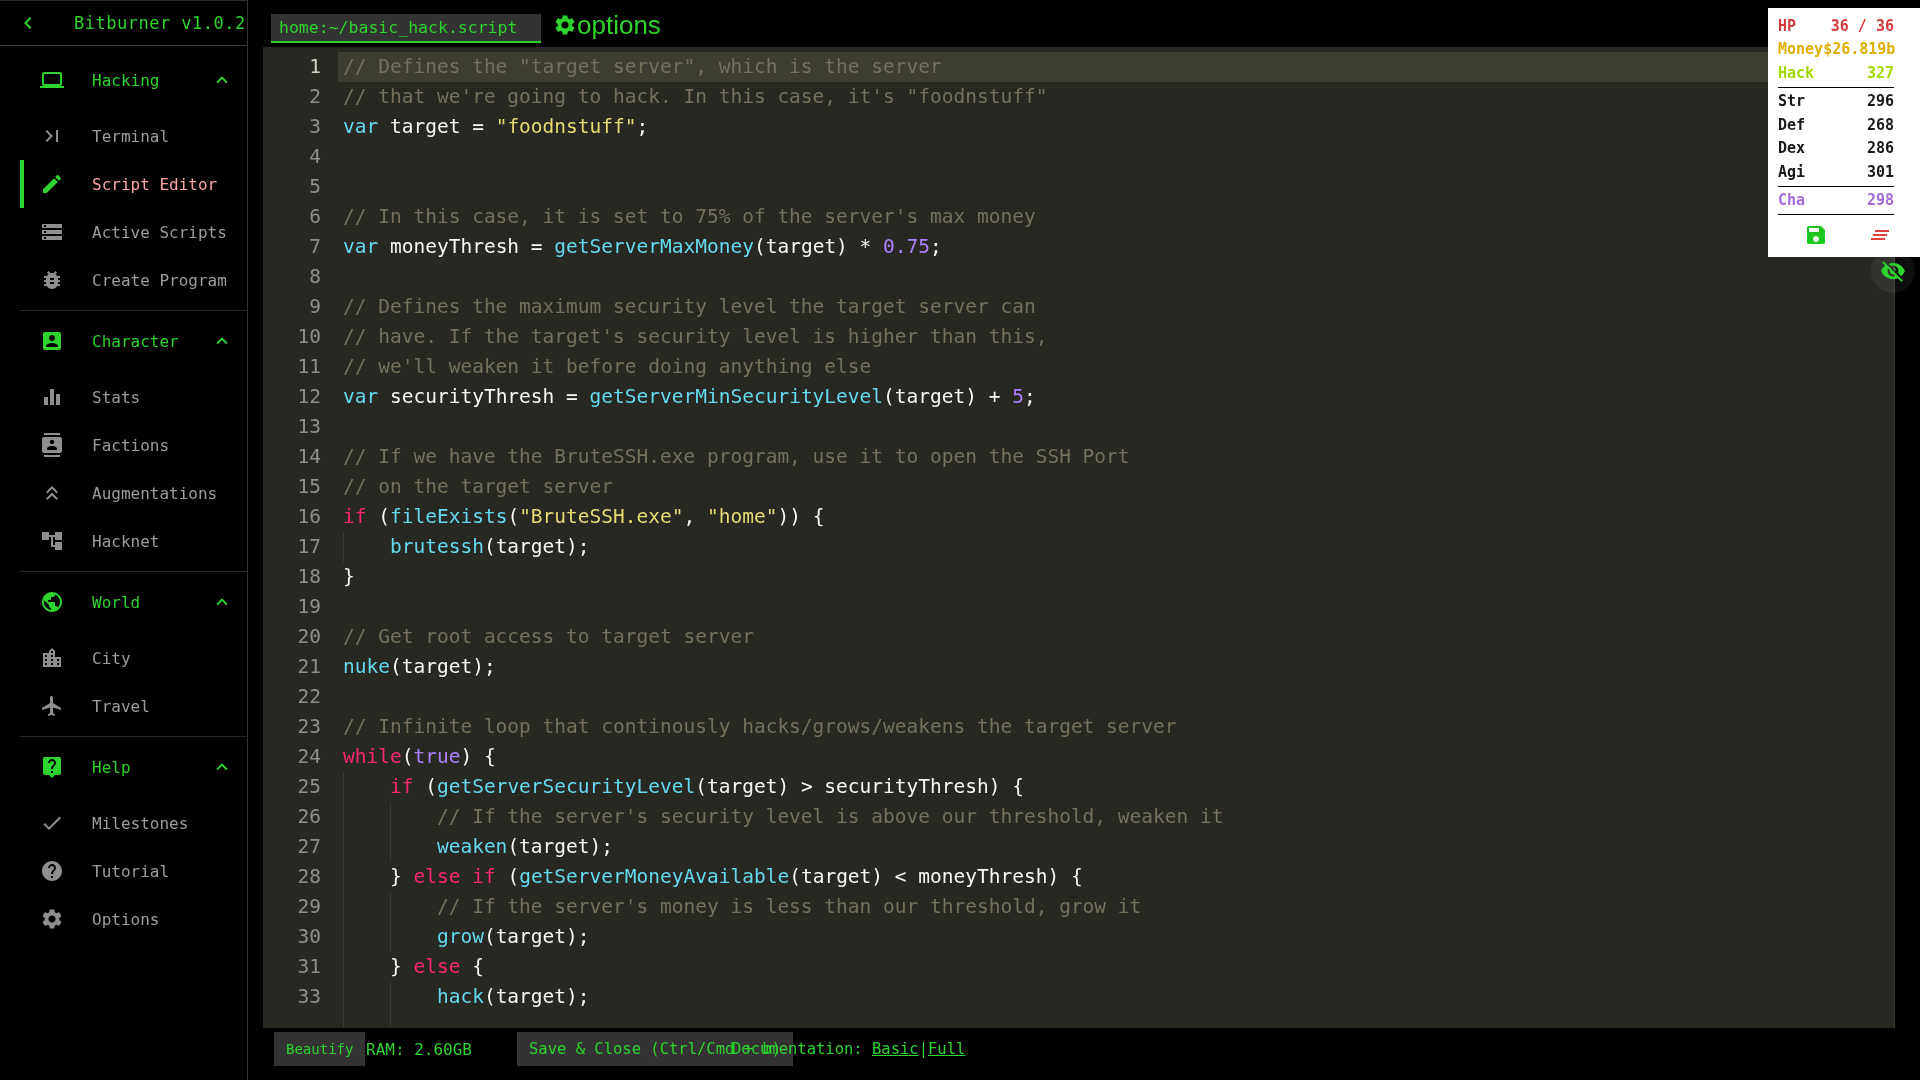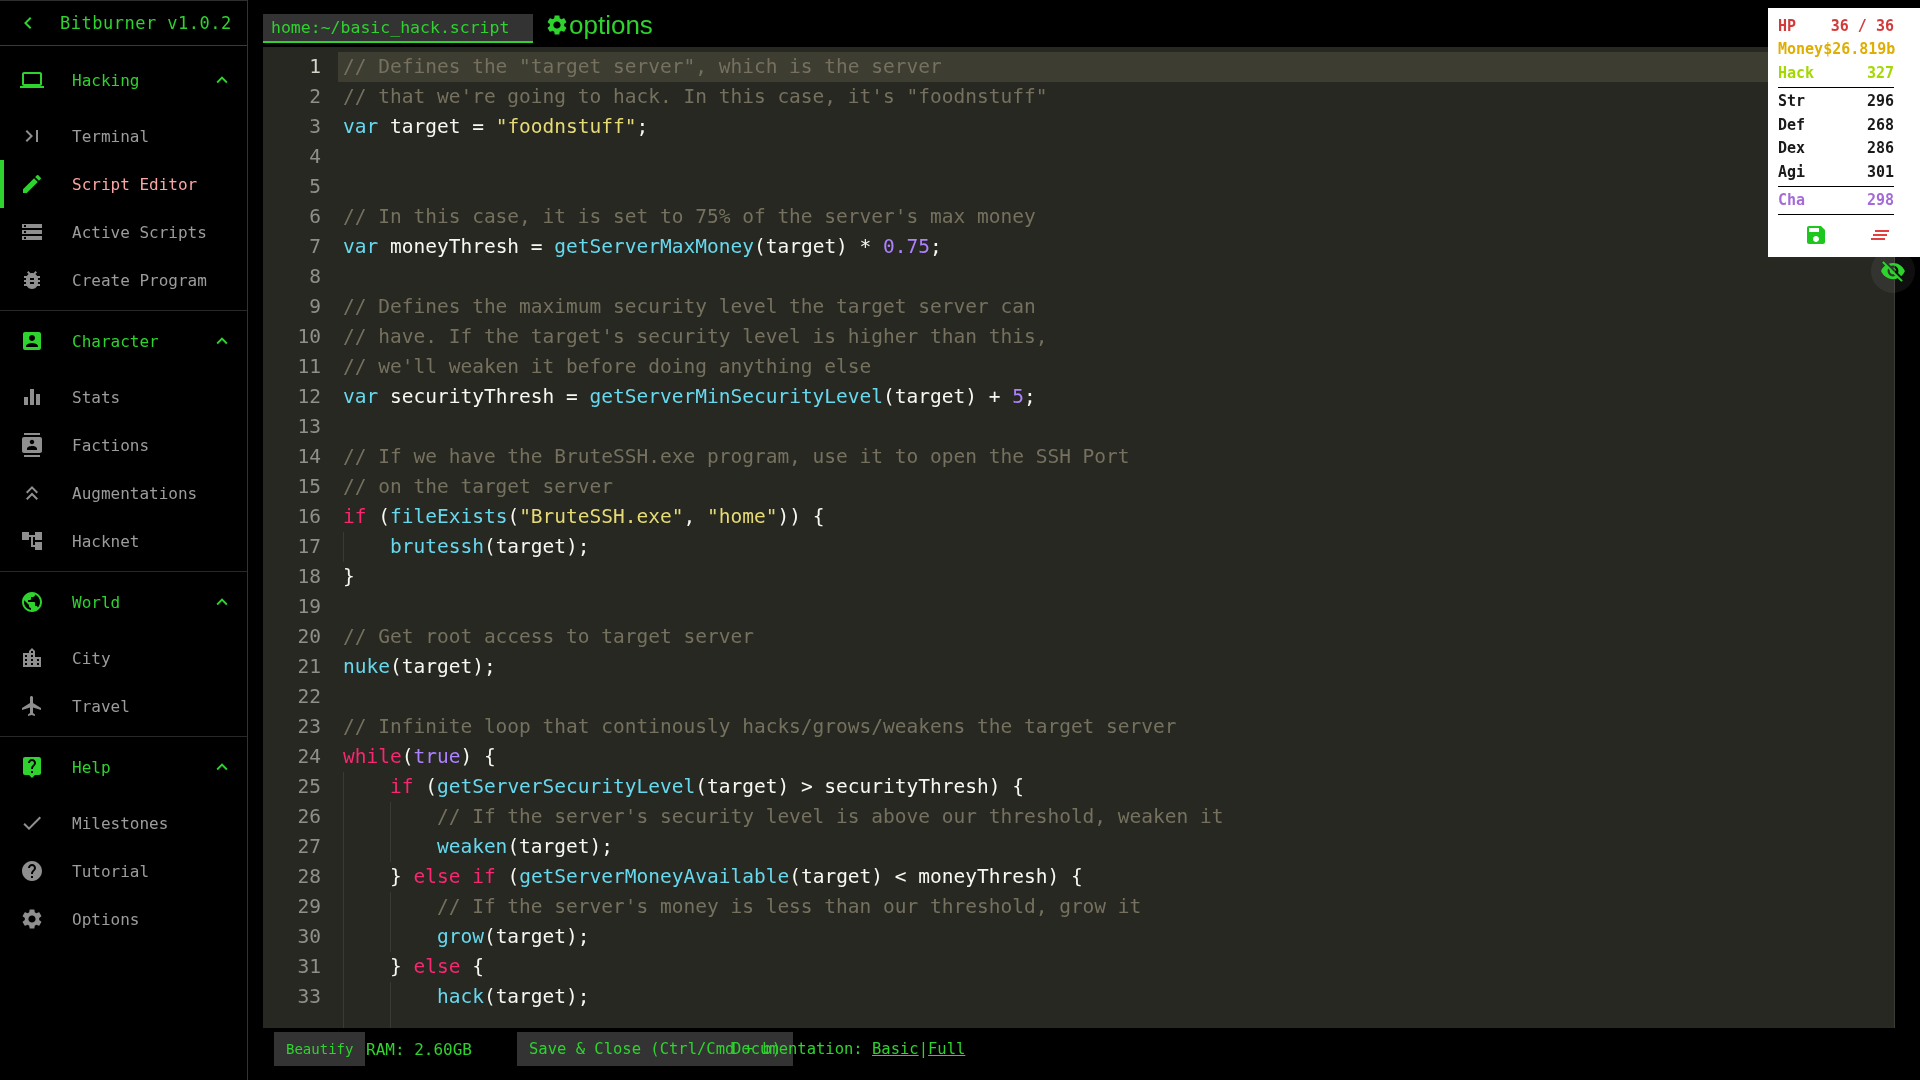--- a/index.html
+++ b/index.html
@@ -4,37 +4,37 @@
 <style>
   html,body{margin:0;padding:0;background:#000;}
   #app{position:relative;width:1920px;height:1080px;background:#000;overflow:hidden;
        font-family:"DejaVu Sans Mono",monospace;}
   
   .sidebar{position:absolute;left:0;top:0;width:248px;height:1080px;background:#000;
            border-right:1px solid #333;box-sizing:border-box;}
   .sb-header{height:44px;display:flex;align-items:center;border-bottom:1px solid #3a3a3a;
              border-top:1px solid #2e2e2e;color:#2ed32e;}
   .sb-back{width:24px;height:24px;margin-left:16px;color:#2ed32e;}
-  .sb-title{font-size:17px;margin-left:20px;letter-spacing:.5px;}
-  .sb-nav{padding-top:10px;}
+  .sb-title{font-size:17px;margin-left:34px;letter-spacing:.5px;}
+  .sb-nav{padding-top:10px;margin-left:20px;}
   .sb-item{height:48px;display:flex;align-items:center;position:relative;color:#9c9c9c;
            font-size:16px;cursor:pointer;}
   .sb-item .ic{width:24px;height:24px;margin-left:20px;flex:0 0 24px;color:#8f8f8f;}
   .sb-item .lb{margin-left:28px;white-space:nowrap;}
   .sb-item .chev{width:22px;height:22px;margin-left:auto;margin-right:14px;color:#2ed32e;}
   .sb-item.head{color:#2ed32e;}
   .sb-item.head .ic{color:#2ed32e;}
   .sb-item.head{margin-bottom:8px;}
   .sb-item.active{color:#fca5a5;}
   .sb-item.active .ic{color:#2ed32e;}
   .sb-item.active::before{content:"";position:absolute;left:0;top:0;bottom:0;width:4px;background:#2ed32e;}
   .sb-divider{height:1px;background:#282828;margin:6px 0;}
   svg{display:block;width:100%;height:100%;fill:currentColor;}
   
-  .tabbar{position:absolute;left:249px;top:0;right:0;height:38px;background:#000;}
+  .tabbar{position:absolute;left:257px;top:0;right:0;height:38px;background:#000;}
   .tab{position:absolute;left:14px;top:14px;width:270px;height:29px;background:#333;
        border-bottom:2px solid #2ed32e;display:flex;align-items:center;box-sizing:border-box;}
   .tab span{color:#2ed32e;font-size:16.5px;margin-left:8px;white-space:nowrap;}
   .opts{position:absolute;left:296px;top:8px;height:34px;display:flex;align-items:center;
         color:#2ed32e;cursor:pointer;}
   .opts .gear{width:24px;height:24px;}
   .opts .txt{font-family:"Liberation Sans",sans-serif;font-size:26px;line-height:26px;}
   
   .editor{position:absolute;left:263px;top:47px;width:1632px;height:981px;background:#272822;
           overflow:hidden;}

